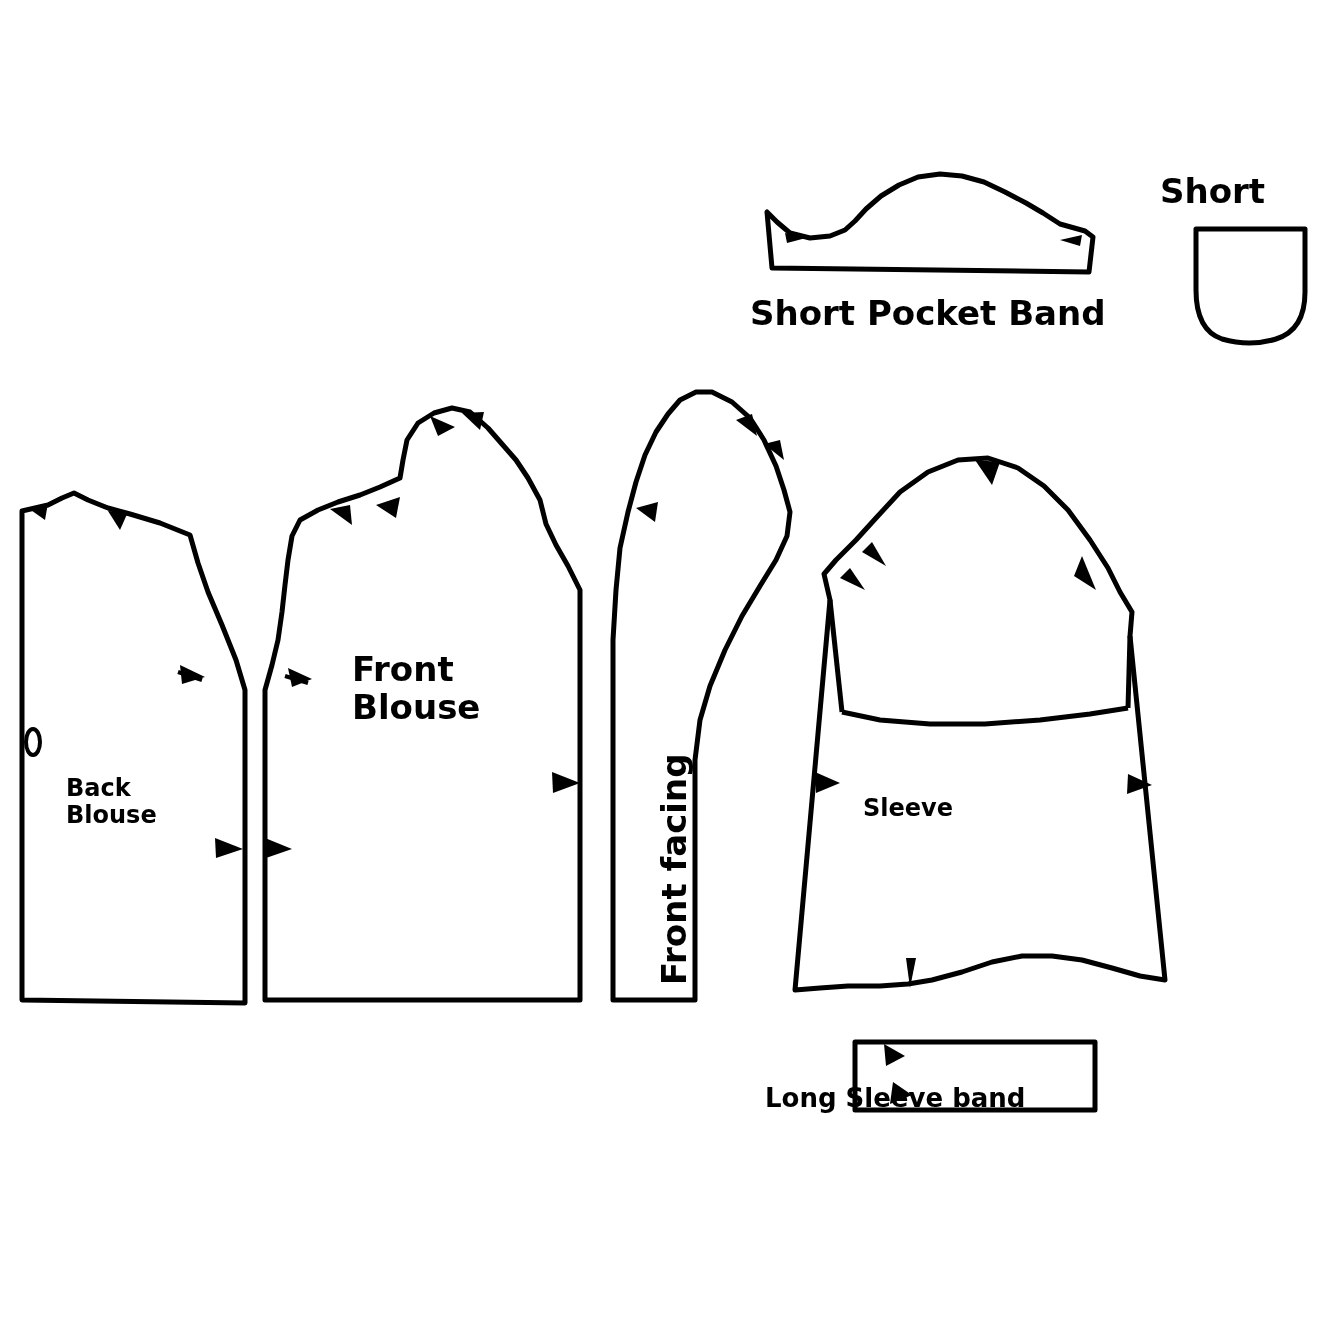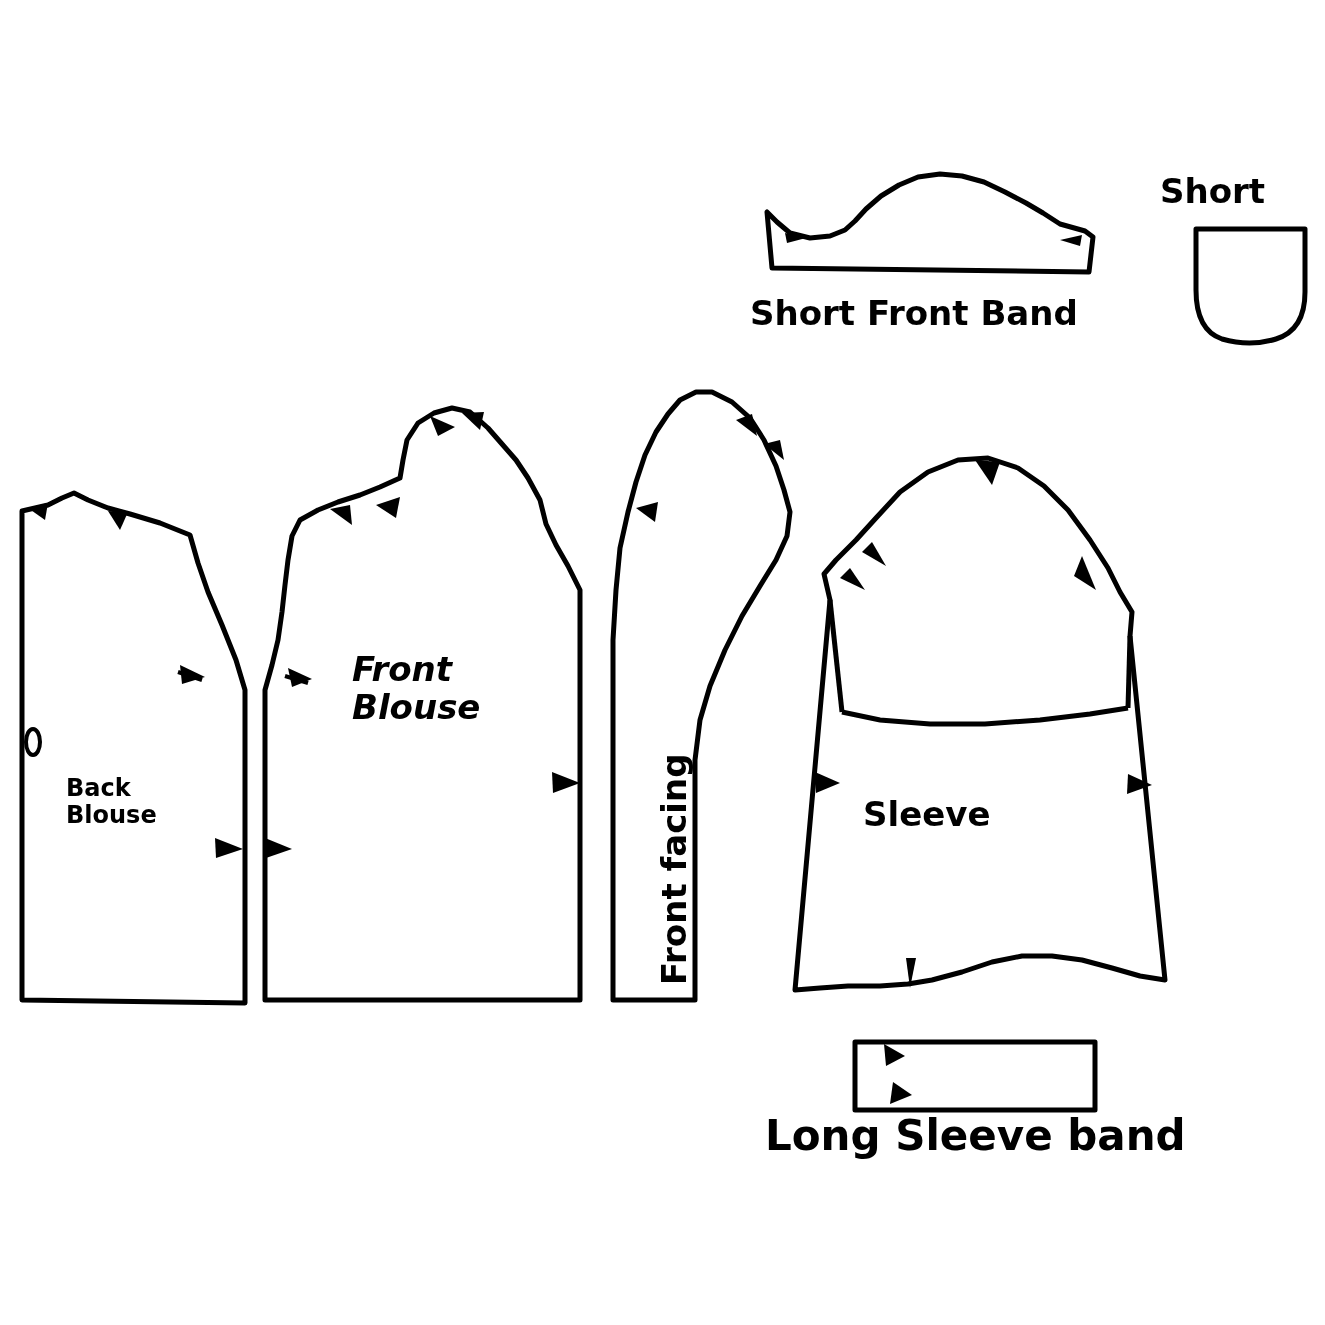--- a/index.html
+++ b/index.html
@@ -129,24 +129,24 @@
   <g>
     <path d="M855 1042 L855 1110 L1095 1110 L1095 1042 Z" fill="#ffffff" stroke="#000000" stroke-width="5" stroke-linejoin="round"></path>
     <path d="M884 1044 L905 1056 L886 1066 Z" fill="#000000"></path>
     <path d="M893 1082 L912 1095 L890 1104 Z" fill="#000000"></path>
   </g>
 </svg>
 
 <div class="label" style="left:66px; top:775px; font-size:24px;">Back
 Blouse</div>
 
-<div class="label" style="left:352px; top:650px; font-size:34px;font-style:italic;">Front
+<div class="label" style="left:352px; top:650px; font-size:34px;">Front
 Blouse</div>
 
 <div class="label vertical" style="left:655px; top:985px; font-size:34px;">Front facing</div>
 
-<div class="label" style="left:863px; top:795px; font-size:34px;">Sleeve</div>
+<div class="label" style="left:863px; top:795px; font-size:24px;">Sleeve</div>
 
-<div class="label" style="left:750px; top:294px; font-size:34px;">Short Front Band</div>
+<div class="label" style="left:750px; top:294px; font-size:34px;">Short Pocket Band</div>
 
 <div class="label" style="left:1160px; top:172px; font-size:34px;">Short</div>
 
-<div class="label" style="left:765px; top:1112px; font-size:42px;">Long Sleeve band</div>
+<div class="label" style="left:765px; top:1084px; font-size:26px;">Long Sleeve band</div>
 
 </body></html>

